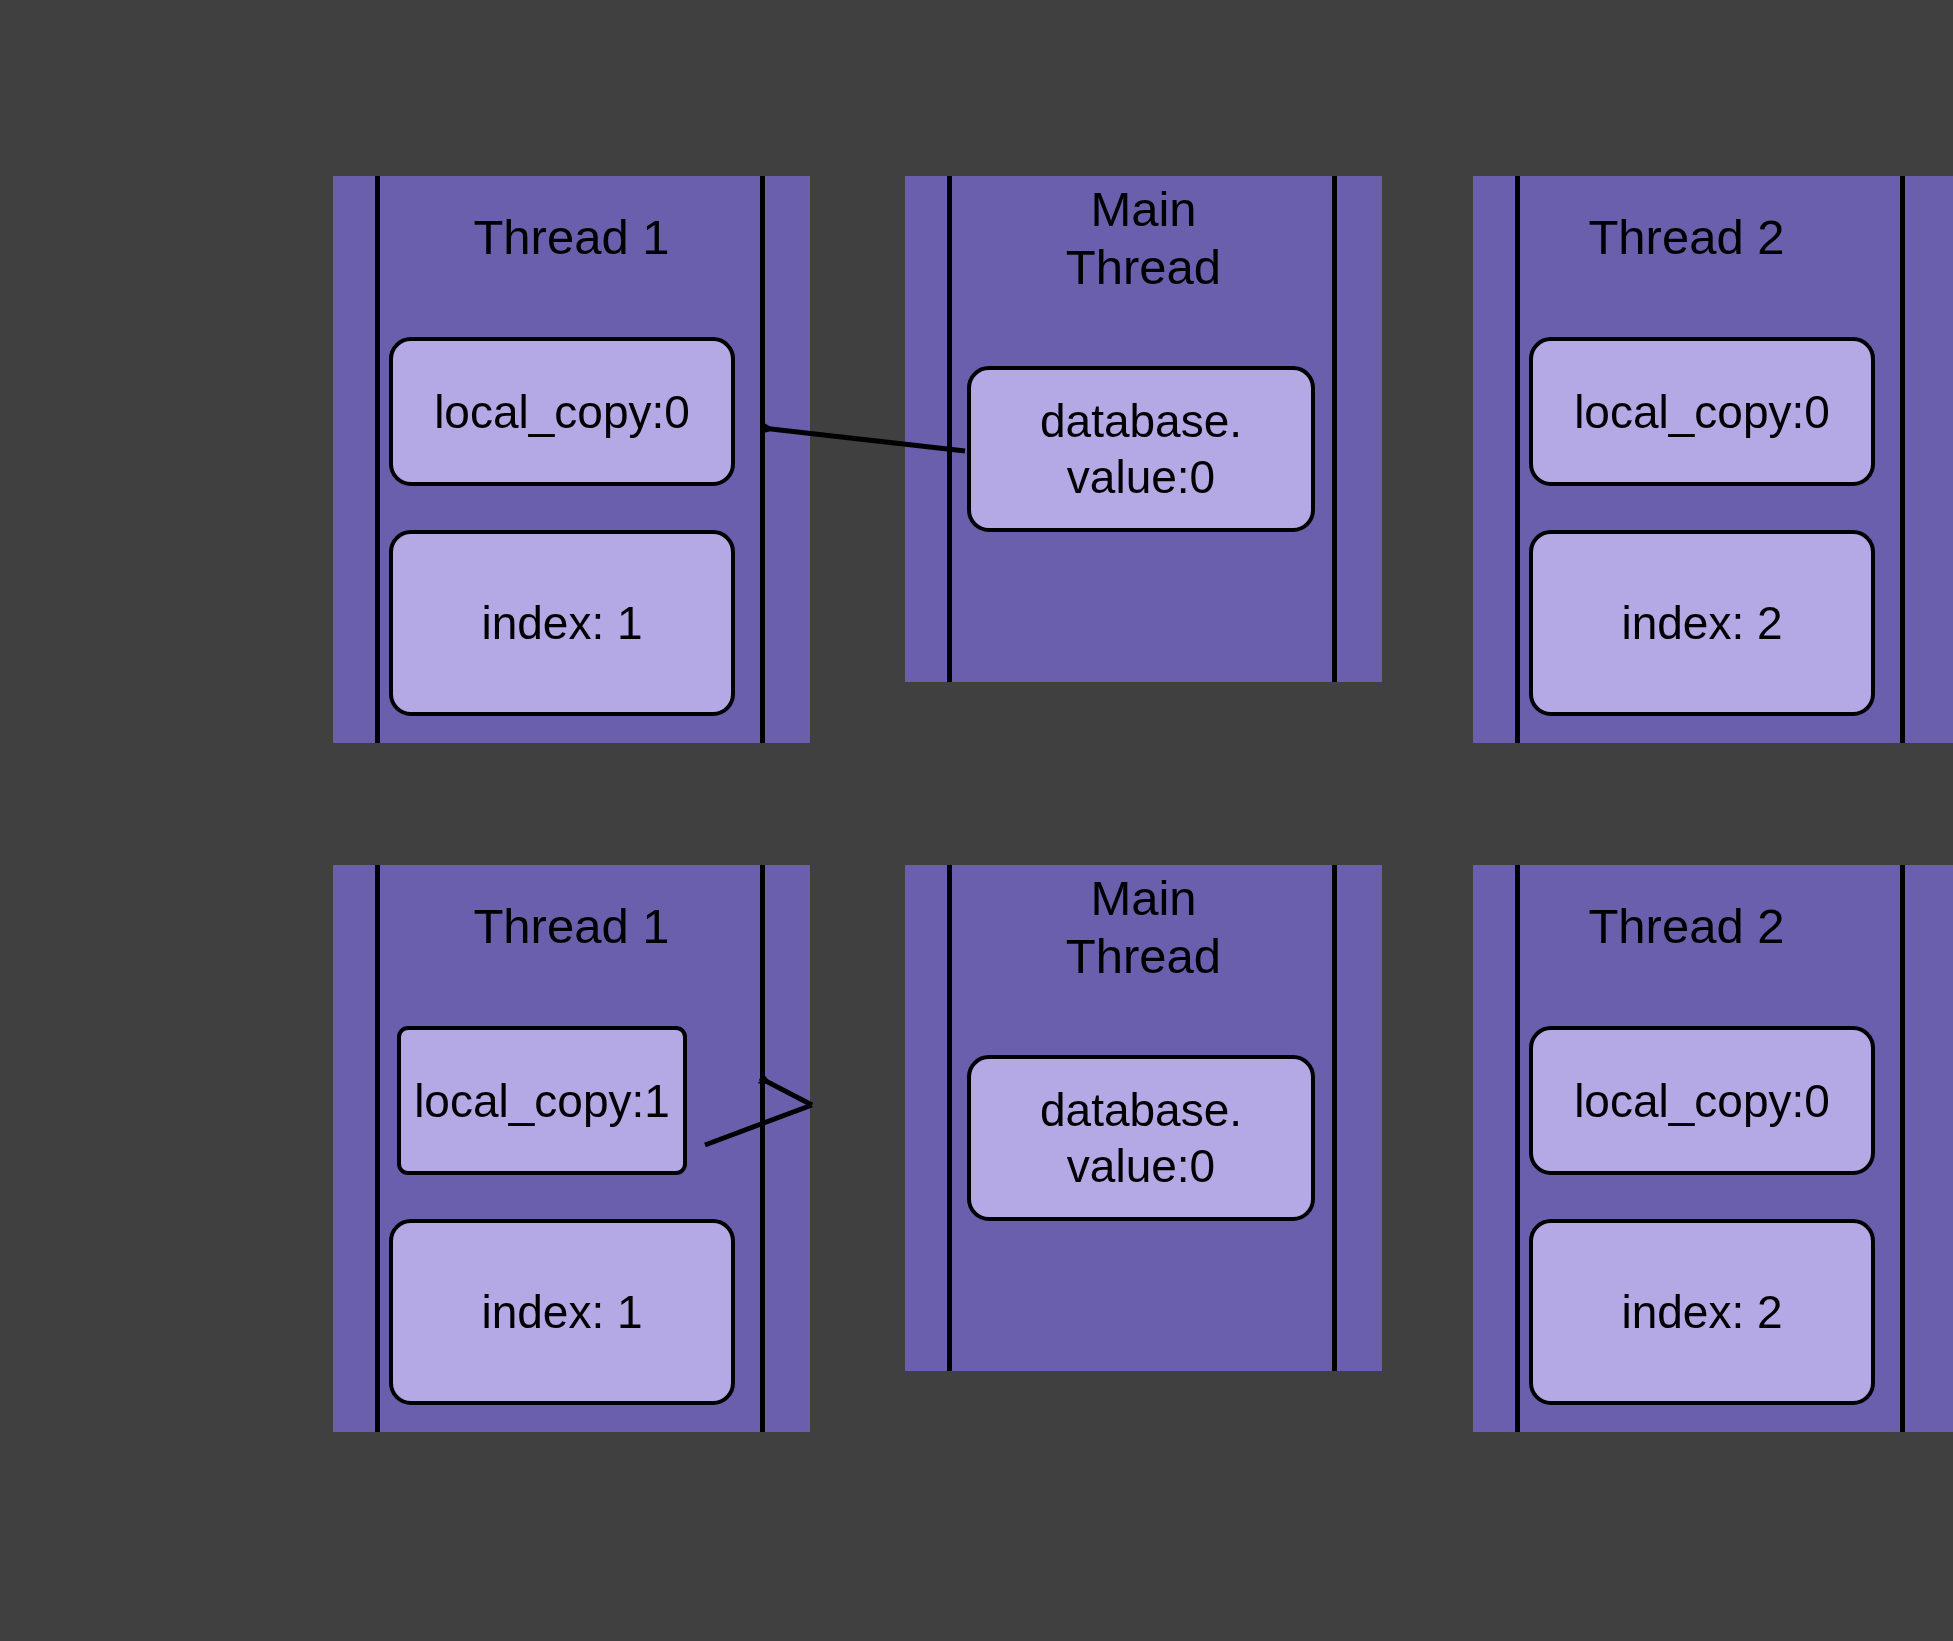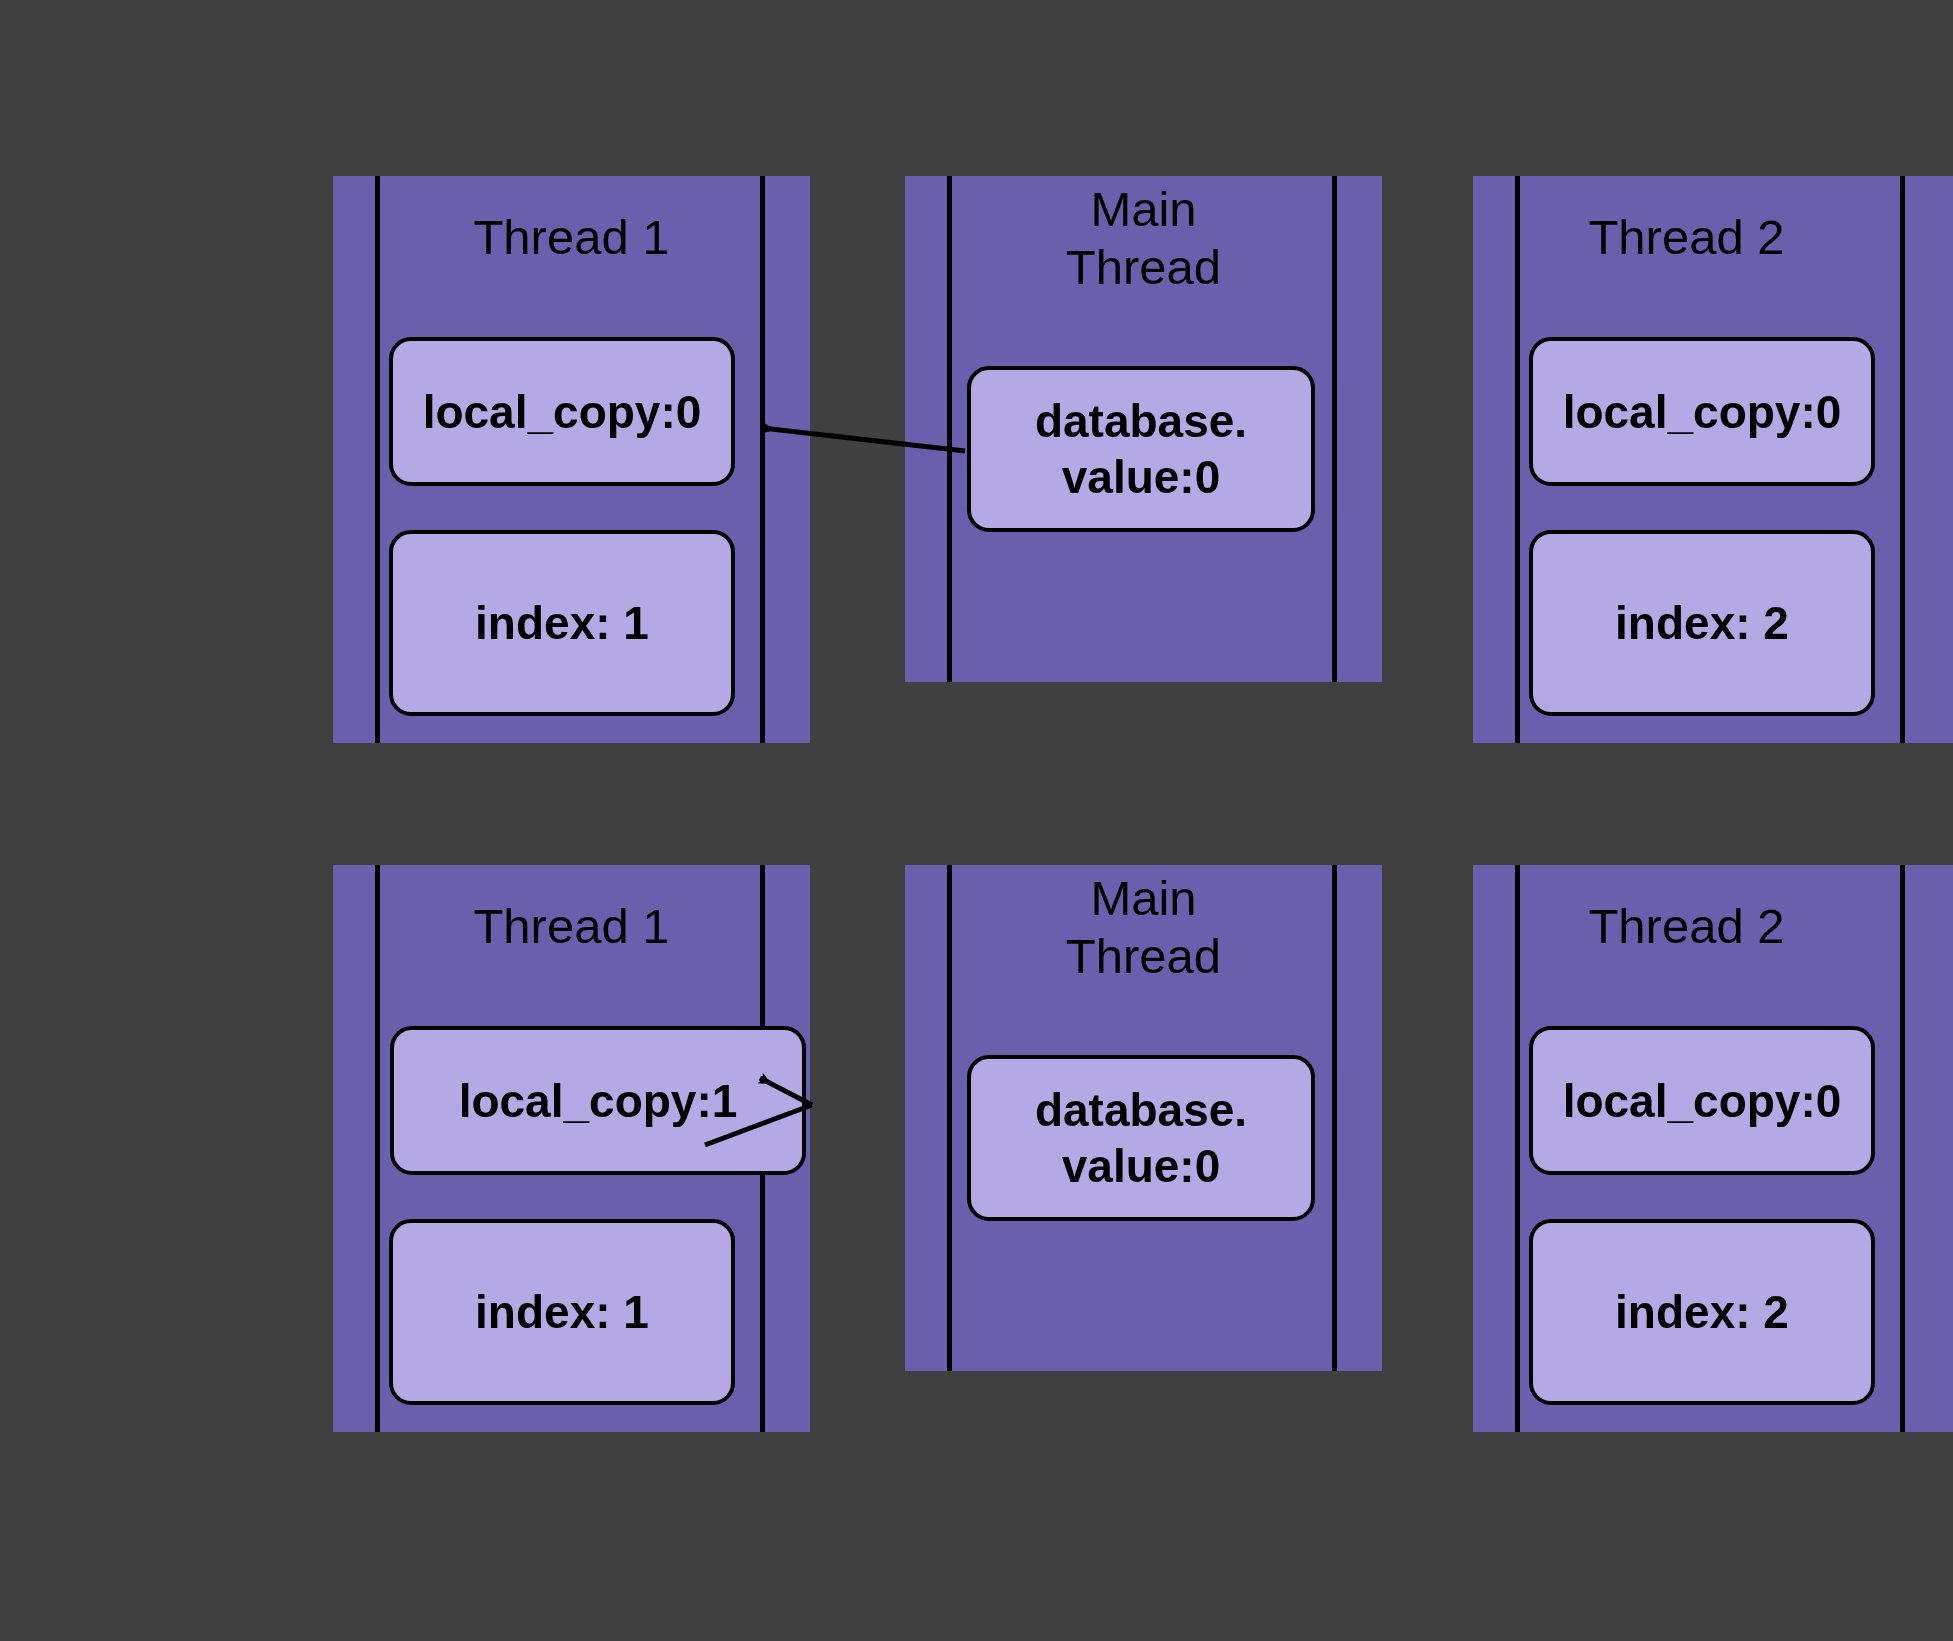--- a/index.html
+++ b/index.html
@@ -45,21 +45,20 @@
     border-radius: 22px;
     box-sizing: border-box;
     display: flex;
     align-items: center;
     justify-content: center;
     text-align: center;
     color: #000000;
     font-size: 46px;
     line-height: 56px;
     white-space: pre-line;
-    font-weight: bold;
   }
   .edge-layer {
     position: absolute;
     left: 0;
     top: 0;
     width: 1953px;
     height: 1641px;
     pointer-events: none;
   }
 </style>
@@ -90,21 +89,21 @@
     <div class="panel-rule" style="left:427px;"></div>
     <div class="panel-title" style="top:32px; right:53px; left:0;">Thread 2</div>
     <div class="var-box" style="left:56px; top:161px; width:346px; height:149px;">local_copy:0</div>
     <div class="var-box" style="left:56px; top:354px; width:346px; height:186px;">index: 2</div>
   </div>
 
   <div class="thread-panel" style="left:333px; top:865px; width:477px; height:567px;">
     <div class="panel-rule" style="left:42px;"></div>
     <div class="panel-rule" style="left:427px;"></div>
     <div class="panel-title" style="top:32px;">Thread 1</div>
-    <div class="var-box" style="left:57px; top:161px; width:416px; height:149px;">local_copy:1</div>
+    <div class="var-box" style="left:64px; top:161px; width:290px; height:149px;border-radius:11px;">local_copy:1</div>
     <div class="var-box" style="left:56px; top:354px; width:346px; height:186px;">index: 1</div>
   </div>
 
   <div class="thread-panel" style="left:905px; top:865px; width:477px; height:506px;">
     <div class="panel-rule" style="left:42px;"></div>
     <div class="panel-rule" style="left:427px;"></div>
     <div class="panel-title" style="top:4px;">Main
 Thread</div>
     <div class="var-box" style="left:62px; top:190px; width:348px; height:166px;">database.
 value:0</div>

